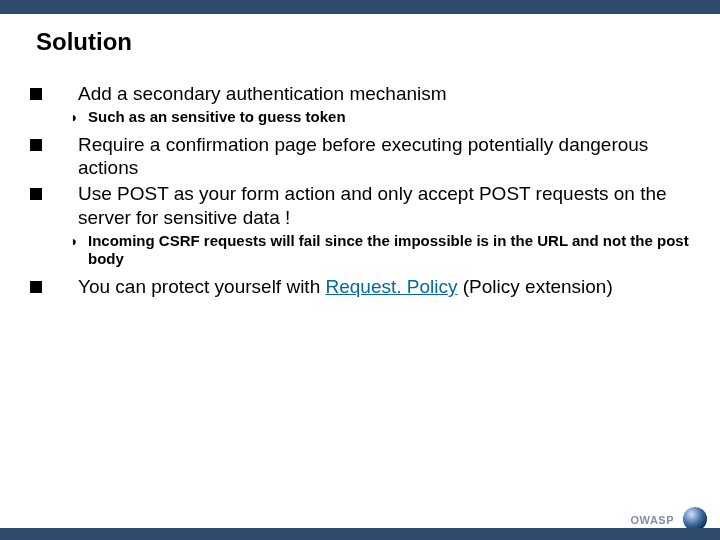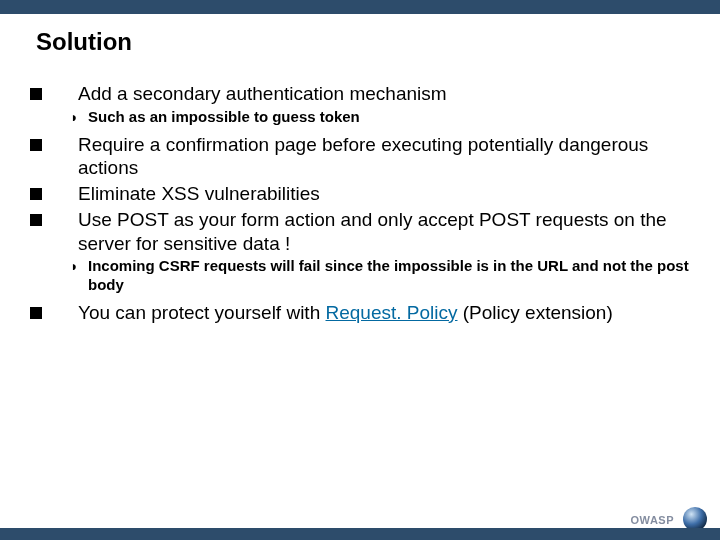--- a/index.html
+++ b/index.html
@@ -29,32 +29,28 @@
   <div class="title">Solution</div>
 
   <div class="content">
 
     <div class="bullet1">
       <span class="mk"><span class="sq"></span></span>
       <span class="tx">Add a secondary authentication mechanism</span>
     </div>
     <div class="bullet2">
       <span class="mk">◗</span>
-      <span class="tx">Such as an impossible to guess token</span>
+      <span class="tx">Such as an sensitive to guess token</span>
     </div>
 
     <div class="bullet1">
       <span class="mk"><span class="sq"></span></span>
       <span class="tx">Require a confirmation page before executing potentially dangerous actions</span>
     </div>
 
-    <div class="bullet1">
-      <span class="mk"><span class="sq"></span></span>
-      <span class="tx">Eliminate XSS vulnerabilities</span>
-    </div>
 
     <div class="bullet1">
       <span class="mk"><span class="sq"></span></span>
       <span class="tx">Use POST as your form action and only accept POST requests on the server for sensitive data !</span>
     </div>
     <div class="bullet2">
       <span class="mk">◗</span>
       <span class="tx">Incoming CSRF requests will fail since the impossible is in the URL and not the post body</span>
     </div>
 

